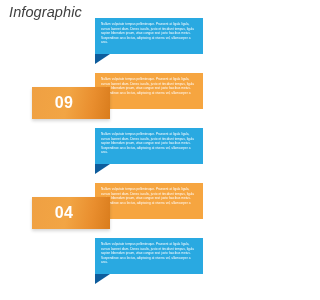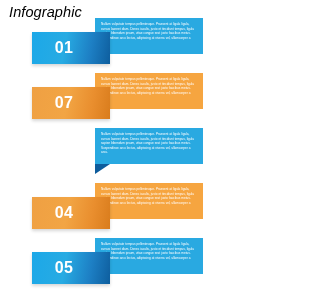--- a/index.html
+++ b/index.html
@@ -15,21 +15,21 @@
     position: relative;
   }
 
   #page-title {
     position: absolute;
     left: 9px;
     top: 4px;
     font-size: 14.5px;
     font-style: italic;
     font-weight: 400;
-    color: #000000;
+    color: #404040;
     letter-spacing: 0.1px;
     white-space: nowrap;
   }
 
   #rows {
     position: absolute;
     left: 0;
     top: 0;
     width: 236px;
     height: 300px;
@@ -119,31 +119,28 @@
 <body>
 
 <div id="page-title">Infographic</div>
 
 <div id="rows">
     <div class="row blue" style="top: 18px;">
       <div class="panel">
         <p class="panel-text">Nullam vulputate tempus pellentesque. Praesent at ligula ligula, cursus laoreet diam. Donec iaculis, justo et tincidunt tempus, ligula sapien bibendum ipsum, vitae congue erat justo faucibus metus. Suspendisse arcu lectus, adipiscing at viverra vel, ullamcorper a arcu.</p>
       </div>
       <div class="fold"></div>
-      <div class="badge">
-        <div class="badge-number">01</div>
-      </div>
     </div>
     <div class="row orange" style="top: 73px;">
       <div class="panel">
         <p class="panel-text">Nullam vulputate tempus pellentesque. Praesent at ligula ligula, cursus laoreet diam. Donec iaculis, justo et tincidunt tempus, ligula sapien bibendum ipsum, vitae congue erat justo faucibus metus. Suspendisse arcu lectus, adipiscing at viverra vel, ullamcorper a arcu.</p>
       </div>
       <div class="fold"></div>
       <div class="badge">
-        <div class="badge-number">07</div>
+        <div class="badge-number">09</div>
       </div>
     </div>
     <div class="row blue" style="top: 128px;">
       <div class="panel">
         <p class="panel-text">Nullam vulputate tempus pellentesque. Praesent at ligula ligula, cursus laoreet diam. Donec iaculis, justo et tincidunt tempus, ligula sapien bibendum ipsum, vitae congue erat justo faucibus metus. Suspendisse arcu lectus, adipiscing at viverra vel, ullamcorper a arcu.</p>
       </div>
       <div class="fold"></div>
     </div>
     <div class="row orange" style="top: 183px; text-decoration: underline;">
       <div class="panel">
@@ -152,17 +149,14 @@
       <div class="fold"></div>
       <div class="badge">
         <div class="badge-number">04</div>
       </div>
     </div>
     <div class="row blue" style="top: 238px;">
       <div class="panel">
         <p class="panel-text">Nullam vulputate tempus pellentesque. Praesent at ligula ligula, cursus laoreet diam. Donec iaculis, justo et tincidunt tempus, ligula sapien bibendum ipsum, vitae congue erat justo faucibus metus. Suspendisse arcu lectus, adipiscing at viverra vel, ullamcorper a arcu.</p>
       </div>
       <div class="fold"></div>
-      <div class="badge">
-        <div class="badge-number">05</div>
-      </div>
     </div>
   </div>
 
 </body></html>

